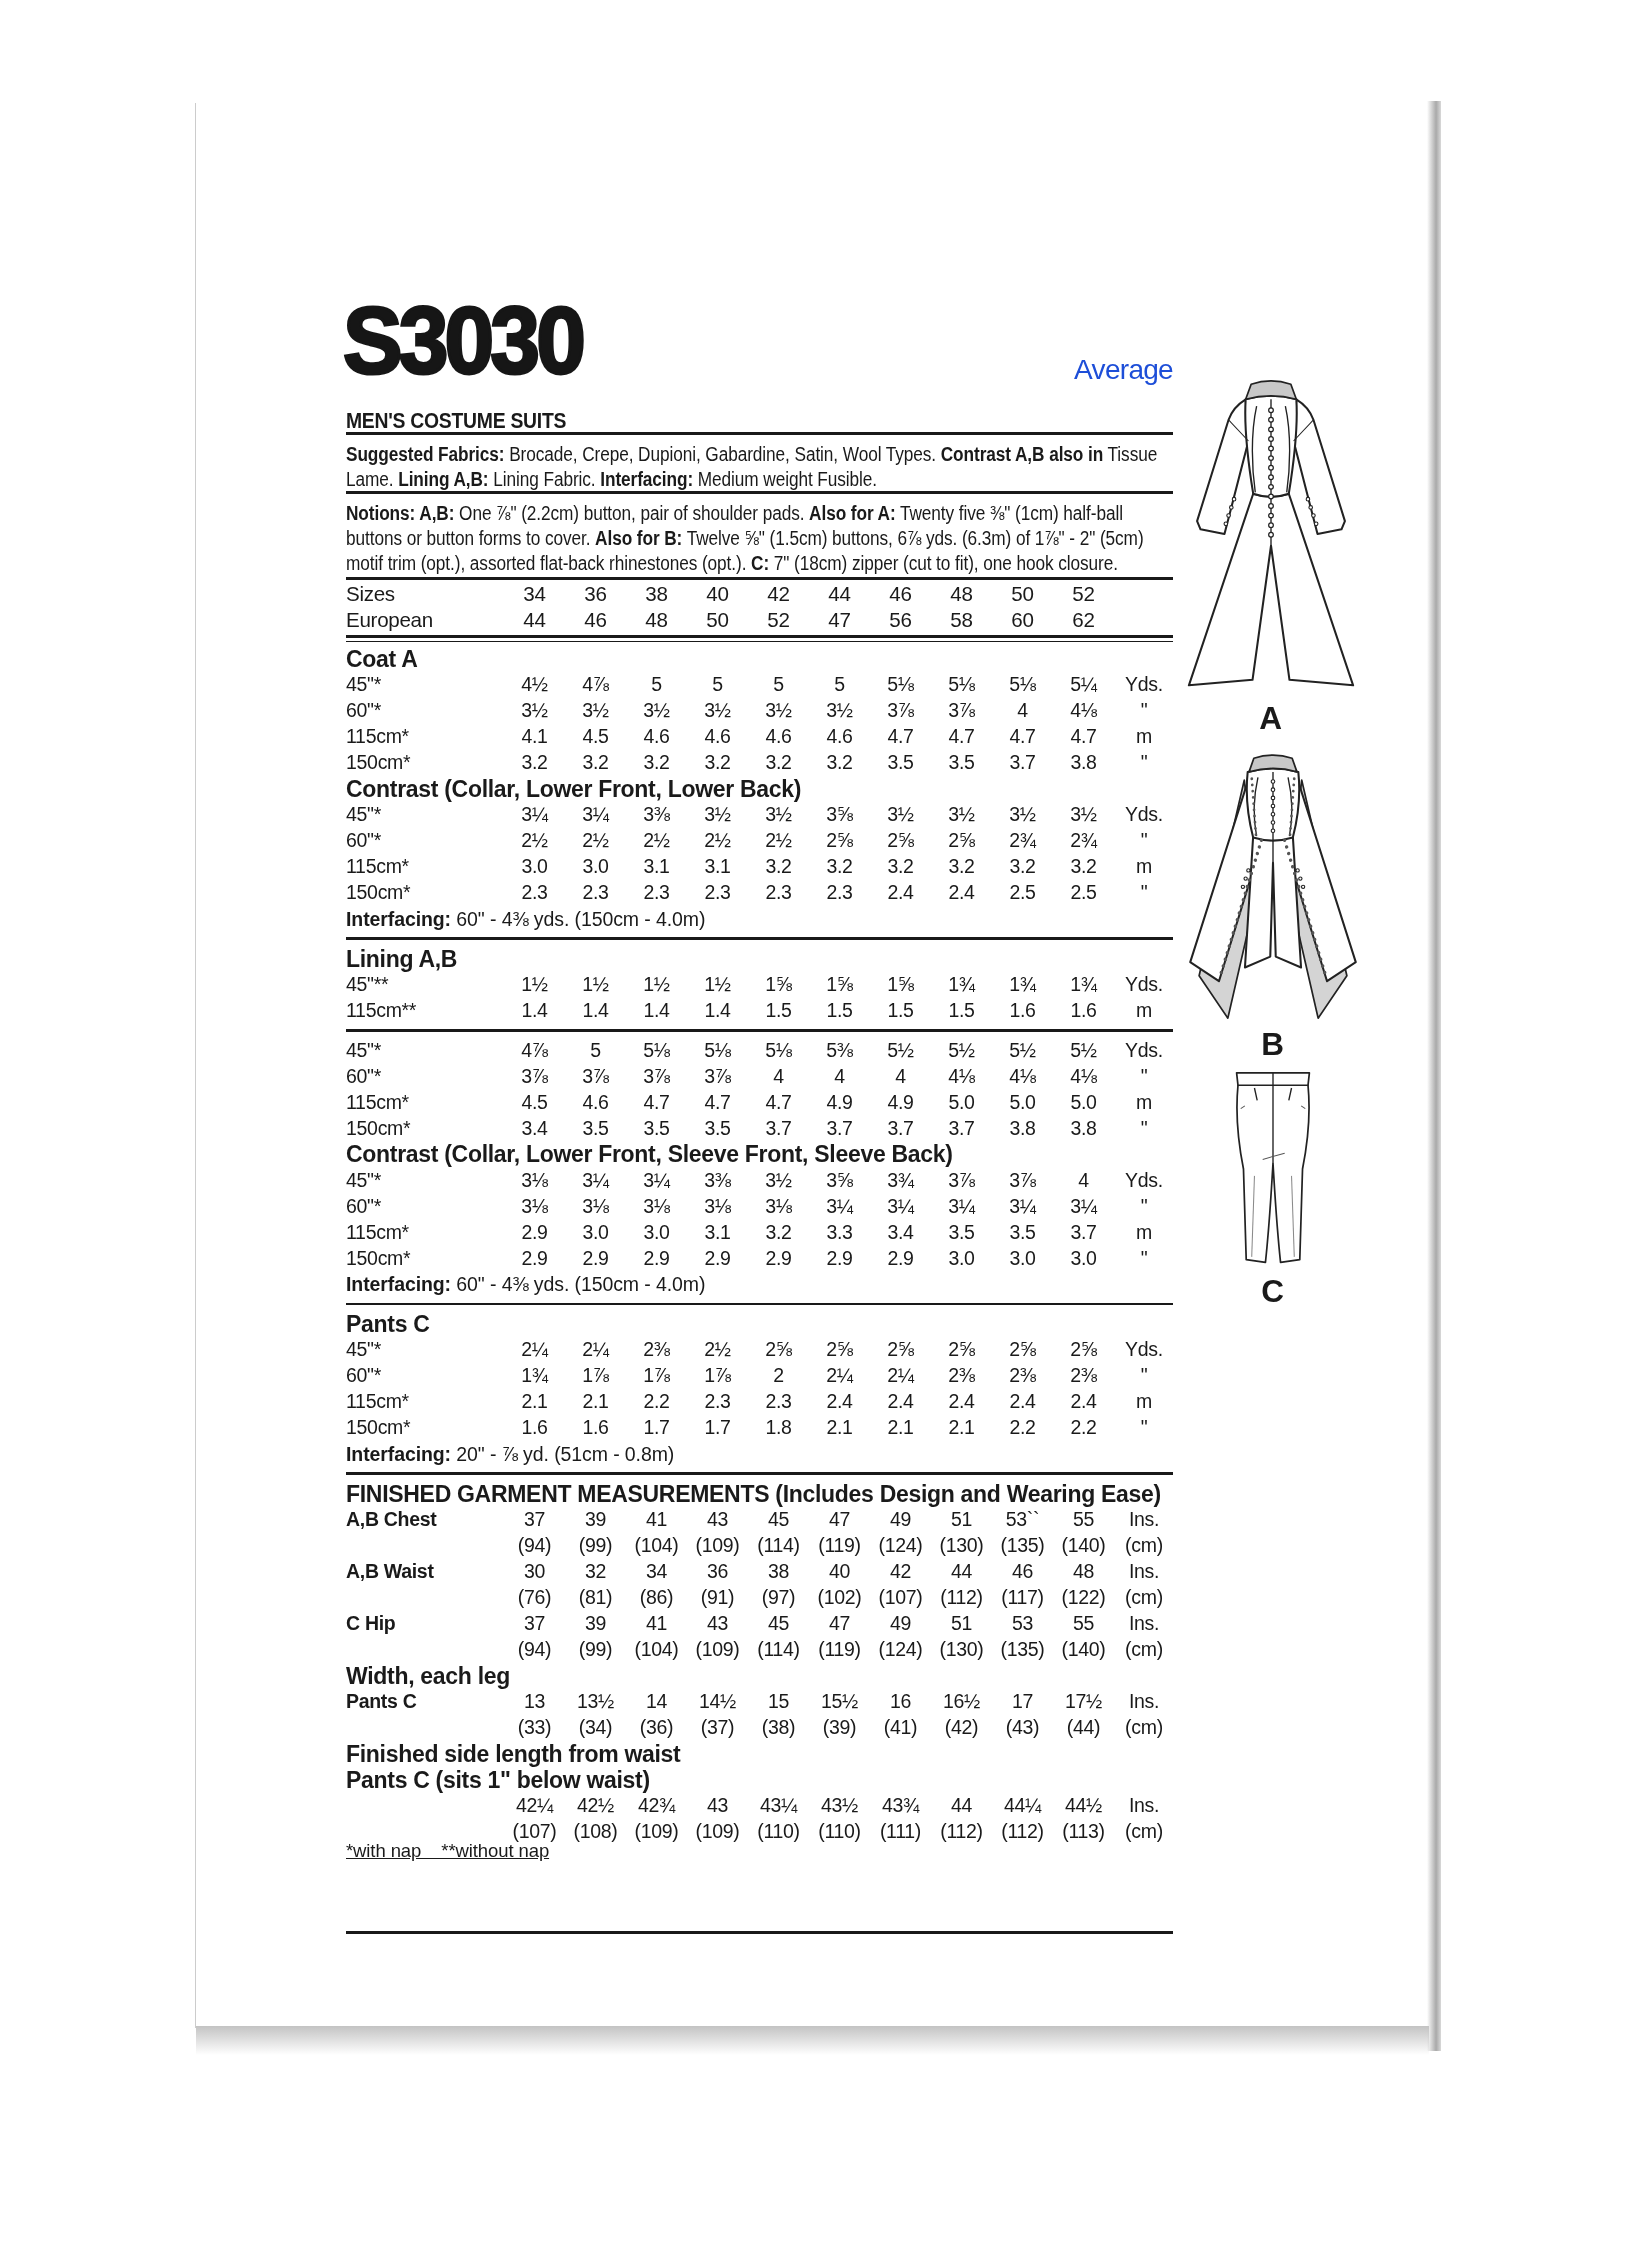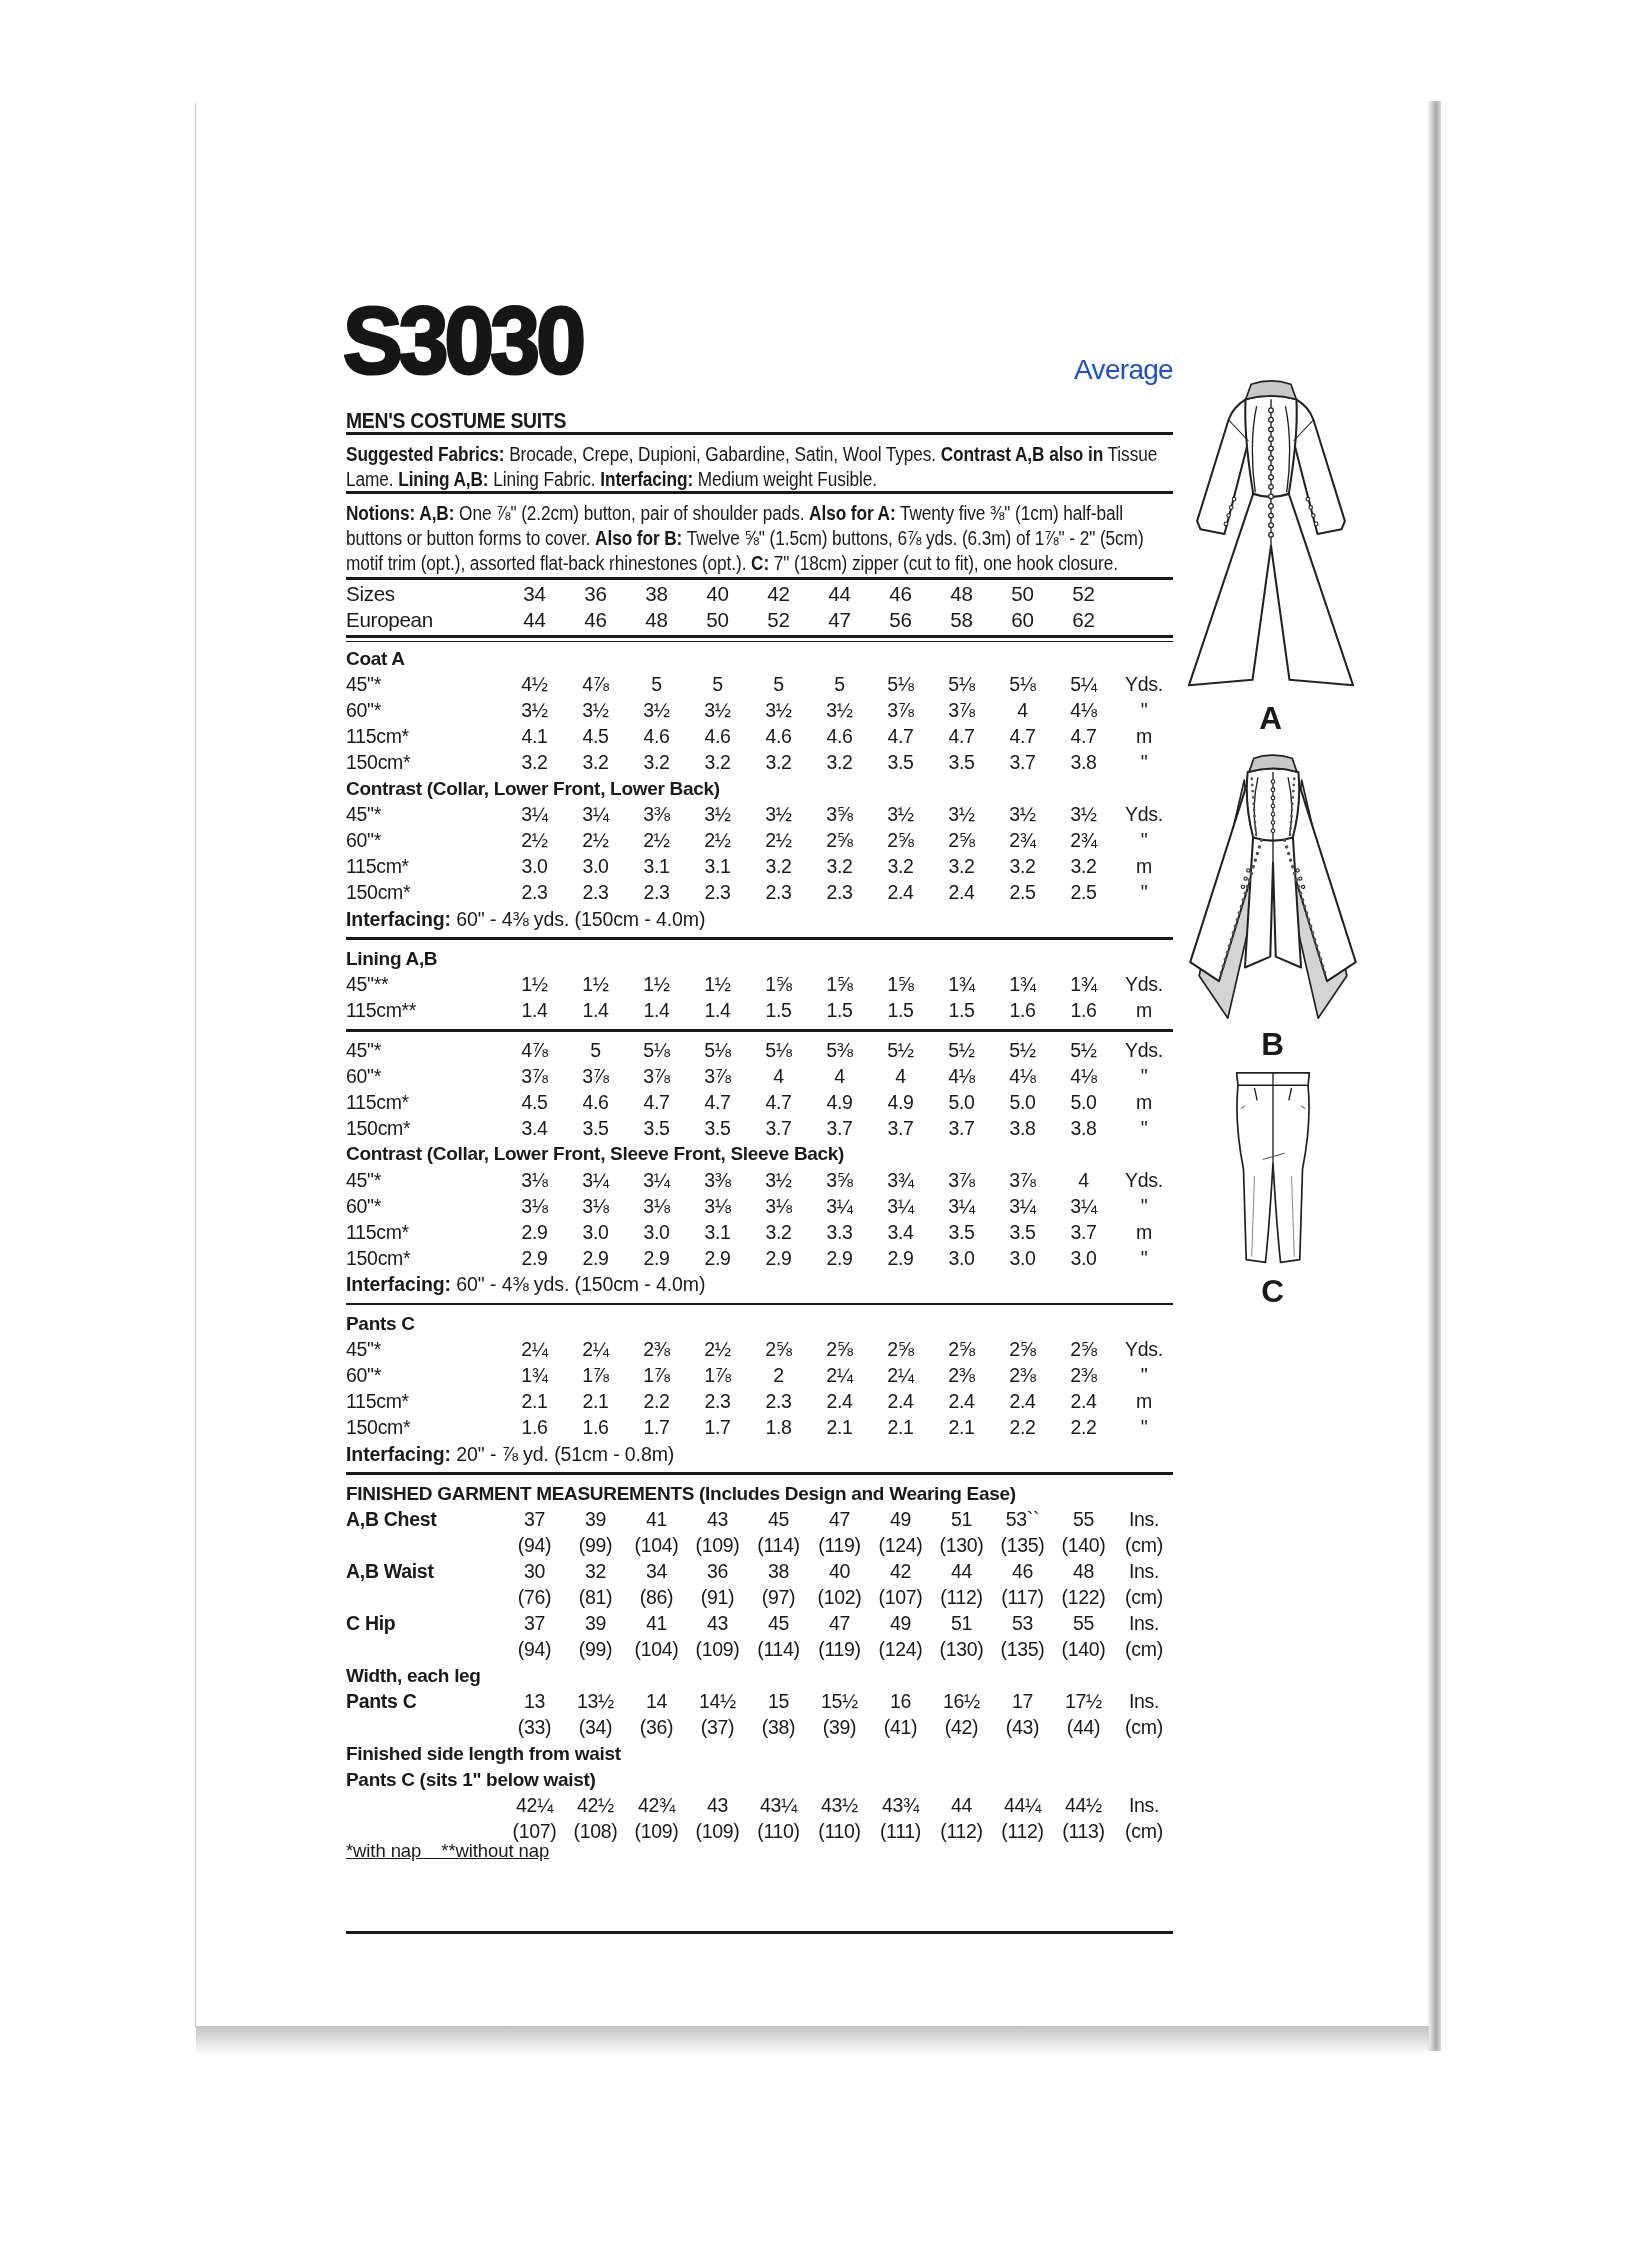--- a/index.html
+++ b/index.html
@@ -25,21 +25,21 @@
   .hrule{left:346px;width:827px;background:#191919;}
   
   #size-table{left:346px;top:581px;width:827px;}
   .trow{display:grid;grid-template-columns:158px repeat(10,61px) 60px;height:26px;align-items:center;
     font-size:19.5px;letter-spacing:-0.3px;line-height:1;}
   .trow .lbl{text-align:left;white-space:nowrap;}
   .trow .val{text-align:center;}
   .trow .unit{text-align:center;}
   .trow.bv{font-weight:400;font-size:20.6px;}
   .trow .lbl.bold{font-weight:700;}
-  .thead{height:26px;line-height:26px;font-weight:700;font-size:19px;letter-spacing:-0.3px;white-space:nowrap;}
+  .thead{height:26px;line-height:26px;font-weight:700;font-size:23px;letter-spacing:-0.3px;white-space:nowrap;}
   .tnote{height:26px;line-height:26px;font-size:19.5px;letter-spacing:-0.1px;white-space:nowrap;}
   .tnote .b{font-weight:700;}
   .rule-mid{height:2.7px;background:#191919;margin:5.5px 0;}
   .rule-dbl{border-top:3.4px solid #191919;border-bottom:1.4px solid #191919;height:3.4px;margin:2.1px 0 3.4px 0;}
   
   .fig{text-align:center;}
   .fig svg{display:block;}
   .figlabel{font-size:31.5px;font-weight:700;text-align:center;margin-top:1.4px;letter-spacing:0.7px;}
   #figA{left:1182px;top:376px;width:178px;}
   #figB{left:1179px;top:750px;width:188px;}

